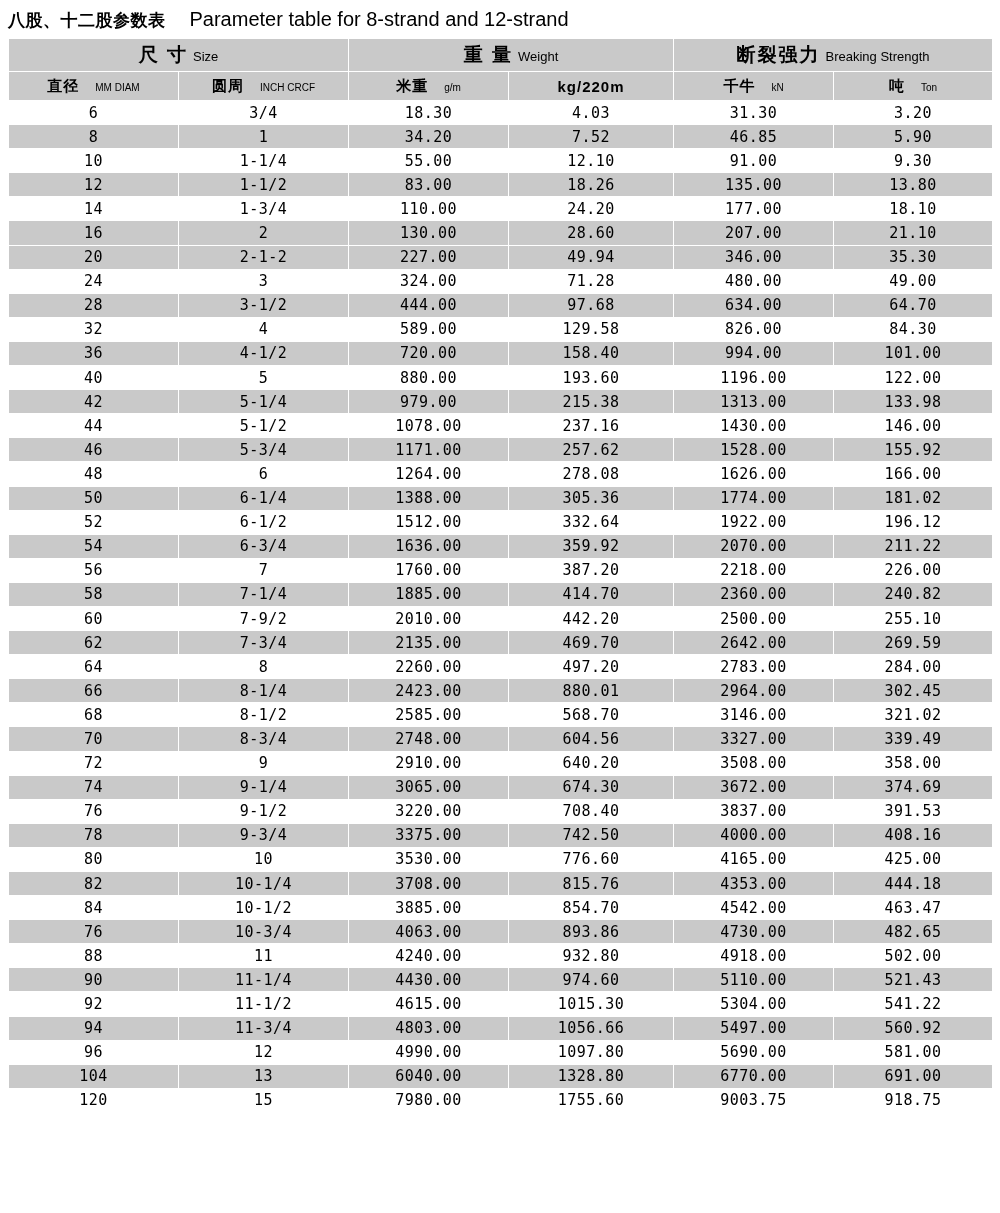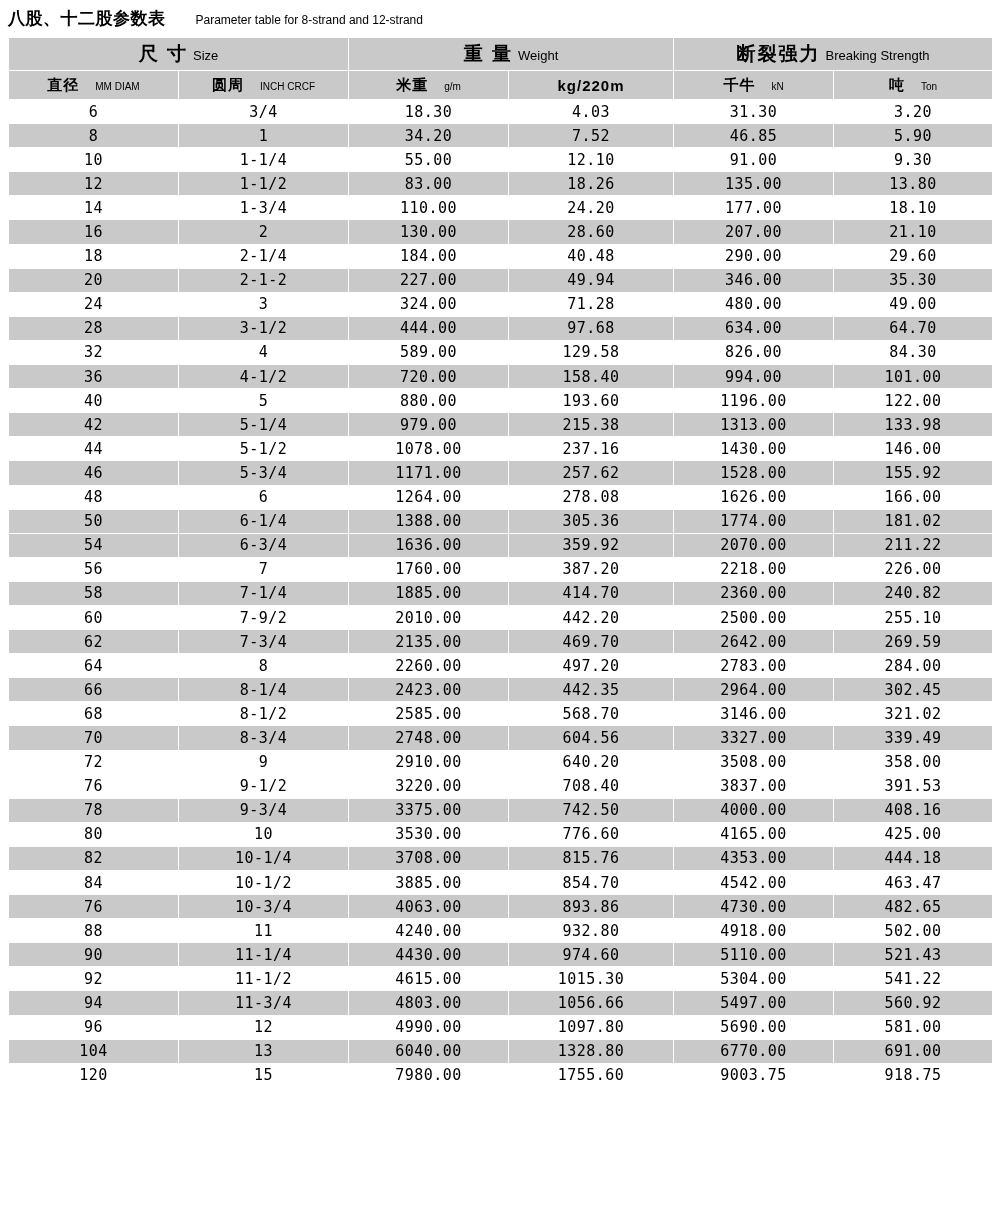--- a/index.html
+++ b/index.html
@@ -28,22 +28,21 @@
     white-space: nowrap;
   }
   .doc-title .cn {
     font-weight: bold;
     font-size: 17px;
     letter-spacing: 0.5px;
     text-align: center;
   }
   .doc-title .en {
     font-weight: normal;
-    font-size: 12px;
-    margin-left: 6px;
+    font-size: 20px;
     padding-left: 24px;
   }
   table.param {
     border-collapse: collapse;
     width: 984px;
     margin-left: 8px;
     table-layout: fixed;
   }
   table.param td, table.param th {
     border: 1px solid #ffffff;
@@ -186,28 +185,20 @@
           <td>18.10</td>
         </tr>
         <tr class="even">
           <td>16</td>
           <td>2</td>
           <td>130.00</td>
           <td>28.60</td>
           <td>207.00</td>
           <td>21.10</td>
         </tr>
-        <tr class="odd">
-          <td>18</td>
-          <td>2-1/4</td>
-          <td>184.00</td>
-          <td>40.48</td>
-          <td>290.00</td>
-          <td>29.60</td>
-        </tr>
         <tr class="even">
           <td>20</td>
           <td>2-1-2</td>
           <td>227.00</td>
           <td>49.94</td>
           <td>346.00</td>
           <td>35.30</td>
         </tr>
         <tr class="odd">
           <td>24</td>
@@ -282,20 +273,28 @@
           <td>166.00</td>
         </tr>
         <tr class="even">
           <td>50</td>
           <td>6-1/4</td>
           <td>1388.00</td>
           <td>305.36</td>
           <td>1774.00</td>
           <td>181.02</td>
         </tr>
+        <tr class="odd">
+          <td>52</td>
+          <td>6-1/2</td>
+          <td>1512.00</td>
+          <td>332.64</td>
+          <td>1922.00</td>
+          <td>196.12</td>
+        </tr>
         <tr class="even">
           <td>54</td>
           <td>6-3/4</td>
           <td>1636.00</td>
           <td>359.92</td>
           <td>2070.00</td>
           <td>211.22</td>
         </tr>
         <tr class="odd">
           <td>56</td>
@@ -334,21 +333,21 @@
           <td>8</td>
           <td>2260.00</td>
           <td>497.20</td>
           <td>2783.00</td>
           <td>284.00</td>
         </tr>
         <tr class="even">
           <td>66</td>
           <td>8-1/4</td>
           <td>2423.00</td>
-          <td>442.35</td>
+          <td>880.01</td>
           <td>2964.00</td>
           <td>302.45</td>
         </tr>
         <tr class="odd">
           <td>68</td>
           <td>8-1/2</td>
           <td>2585.00</td>
           <td>568.70</td>
           <td>3146.00</td>
           <td>321.02</td>
@@ -362,20 +361,28 @@
           <td>339.49</td>
         </tr>
         <tr class="odd">
           <td>72</td>
           <td>9</td>
           <td>2910.00</td>
           <td>640.20</td>
           <td>3508.00</td>
           <td>358.00</td>
         </tr>
+        <tr class="even">
+          <td>74</td>
+          <td>9-1/4</td>
+          <td>3065.00</td>
+          <td>674.30</td>
+          <td>3672.00</td>
+          <td>374.69</td>
+        </tr>
         <tr class="odd">
           <td>76</td>
           <td>9-1/2</td>
           <td>3220.00</td>
           <td>708.40</td>
           <td>3837.00</td>
           <td>391.53</td>
         </tr>
         <tr class="even">
           <td>78</td>

